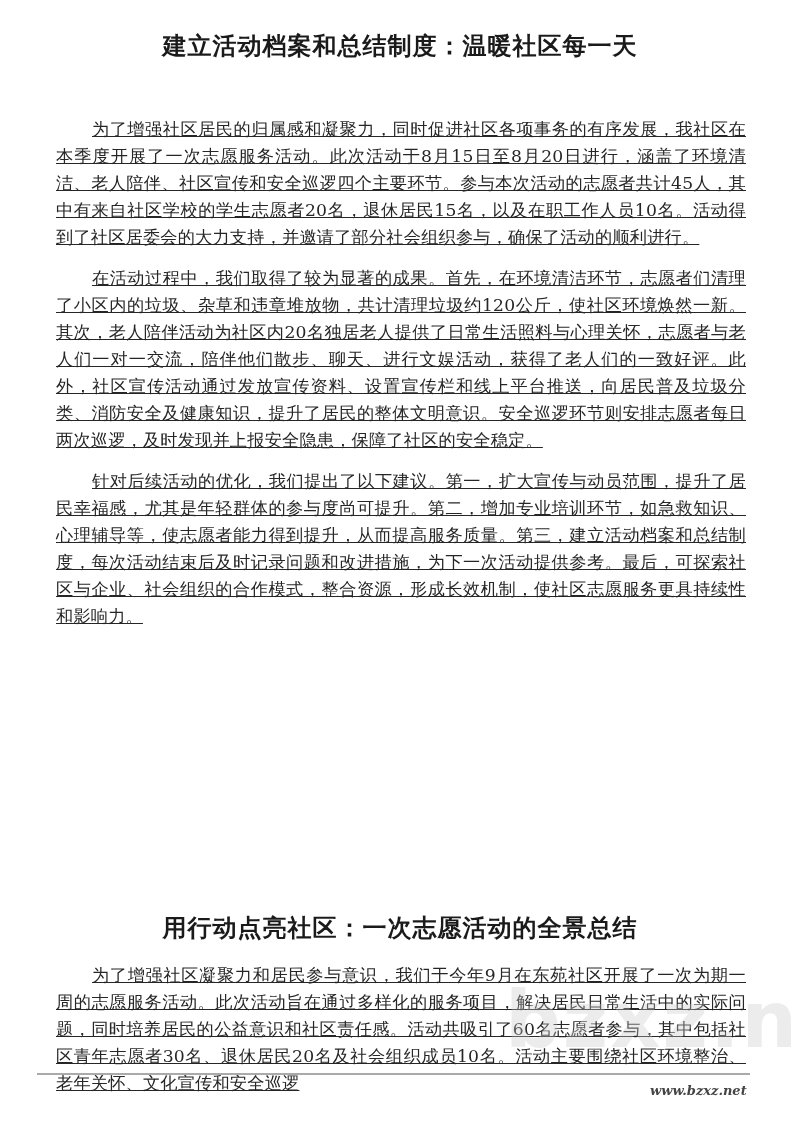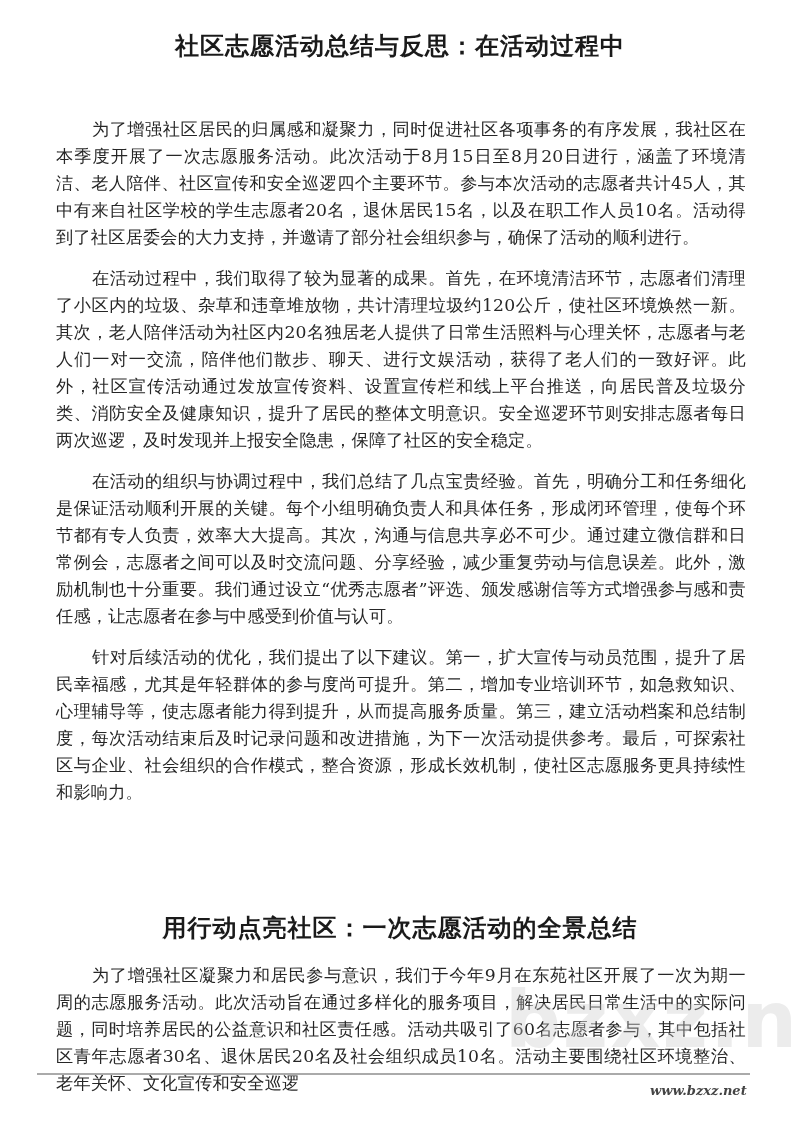--- a/index.html
+++ b/index.html
@@ -4,40 +4,39 @@
 <style>
   html, body { margin: 0; padding: 0; background: #ffffff; }
   body { width: 800px; height: 1131px; position: relative; overflow: hidden;
          font-family: "DejaVu Serif", "Liberation Serif", serif; color: #222; }
   .page { position: absolute; left: 0; top: 0; width: 800px; height: 1131px; }
   .title { position: absolute; left: 0; width: 800px; text-align: center;
            font-family: "DejaVu Sans", "Liberation Sans", sans-serif;
            font-size: 24px; font-weight: bold; color: #1a1a1a; letter-spacing: 1px; }
   .body { position: absolute; left: 56px; width: 690px; }
   .para { margin: 0 0 14px 0; font-size: 17.2px; line-height: 27px; text-indent: 36px;
-          text-align: justify; color: #262626; letter-spacing: 0.2px; }
+          text-align: justify; color: #262626; letter-spacing: 0.2px; text-decoration: underline; }
   .watermark { position: absolute; left: 505px; top: 975px; font-family: "DejaVu Sans", sans-serif;
                font-weight: bold; font-size: 78px; color: rgba(200,200,200,0.35); letter-spacing: 2px;
                pointer-events: none; }
   .footer-rule { position: absolute; left: 37px; top: 1073px; width: 713px; height: 2px; background: #aaaaaa; }
   .footer-url { position: absolute; right: 316px; top: 1083px; font-family: "DejaVu Serif", serif;
                 font-style: italic; font-size: 13px; color: #444; }
   .footer-url { right: auto; left: 650px; font-weight: bold; }
 </style>
 </head>
 <body>
 
 <div class="page">
 
-  <h1 class="title" style="top:30px;margin:0;">社区志愿活动总结与反思：在活动过程中</h1>
+  <h1 class="title" style="top:30px;margin:0;">建立活动档案和总结制度：温暖社区每一天</h1>
 
   <div class="body" style="top:116px;">
     <p class="para">为了增强社区居民的归属感和凝聚力，同时促进社区各项事务的有序发展，我社区在本季度开展了一次志愿服务活动。此次活动于8月15日至8月20日进行，涵盖了环境清洁、老人陪伴、社区宣传和安全巡逻四个主要环节。参与本次活动的志愿者共计45人，其中有来自社区学校的学生志愿者20名，退休居民15名，以及在职工作人员10名。活动得到了社区居委会的大力支持，并邀请了部分社会组织参与，确保了活动的顺利进行。</p>
     <p class="para">在活动过程中，我们取得了较为显著的成果。首先，在环境清洁环节，志愿者们清理了小区内的垃圾、杂草和违章堆放物，共计清理垃圾约120公斤，使社区环境焕然一新。其次，老人陪伴活动为社区内20名独居老人提供了日常生活照料与心理关怀，志愿者与老人们一对一交流，陪伴他们散步、聊天、进行文娱活动，获得了老人们的一致好评。此外，社区宣传活动通过发放宣传资料、设置宣传栏和线上平台推送，向居民普及垃圾分类、消防安全及健康知识，提升了居民的整体文明意识。安全巡逻环节则安排志愿者每日两次巡逻，及时发现并上报安全隐患，保障了社区的安全稳定。</p>
-    <p class="para">在活动的组织与协调过程中，我们总结了几点宝贵经验。首先，明确分工和任务细化是保证活动顺利开展的关键。每个小组明确负责人和具体任务，形成闭环管理，使每个环节都有专人负责，效率大大提高。其次，沟通与信息共享必不可少。通过建立微信群和日常例会，志愿者之间可以及时交流问题、分享经验，减少重复劳动与信息误差。此外，激励机制也十分重要。我们通过设立“优秀志愿者”评选、颁发感谢信等方式增强参与感和责任感，让志愿者在参与中感受到价值与认可。</p>
     <p class="para">针对后续活动的优化，我们提出了以下建议。第一，扩大宣传与动员范围，提升了居民幸福感，尤其是年轻群体的参与度尚可提升。第二，增加专业培训环节，如急救知识、心理辅导等，使志愿者能力得到提升，从而提高服务质量。第三，建立活动档案和总结制度，每次活动结束后及时记录问题和改进措施，为下一次活动提供参考。最后，可探索社区与企业、社会组织的合作模式，整合资源，形成长效机制，使社区志愿服务更具持续性和影响力。</p>
   </div>
 
   <h1 class="title" style="top:912px;margin:0;text-align:center;">用行动点亮社区：一次志愿活动的全景总结</h1>
 
   <div class="body" style="top:962px;">
     <p class="para">为了增强社区凝聚力和居民参与意识，我们于今年9月在东苑社区开展了一次为期一周的志愿服务活动。此次活动旨在通过多样化的服务项目，解决居民日常生活中的实际问题，同时培养居民的公益意识和社区责任感。活动共吸引了60名志愿者参与，其中包括社区青年志愿者30名、退休居民20名及社会组织成员10名。活动主要围绕社区环境整治、老年关怀、文化宣传和安全巡逻</p>
   </div>
 
   <div class="watermark">bzxz.net</div>

